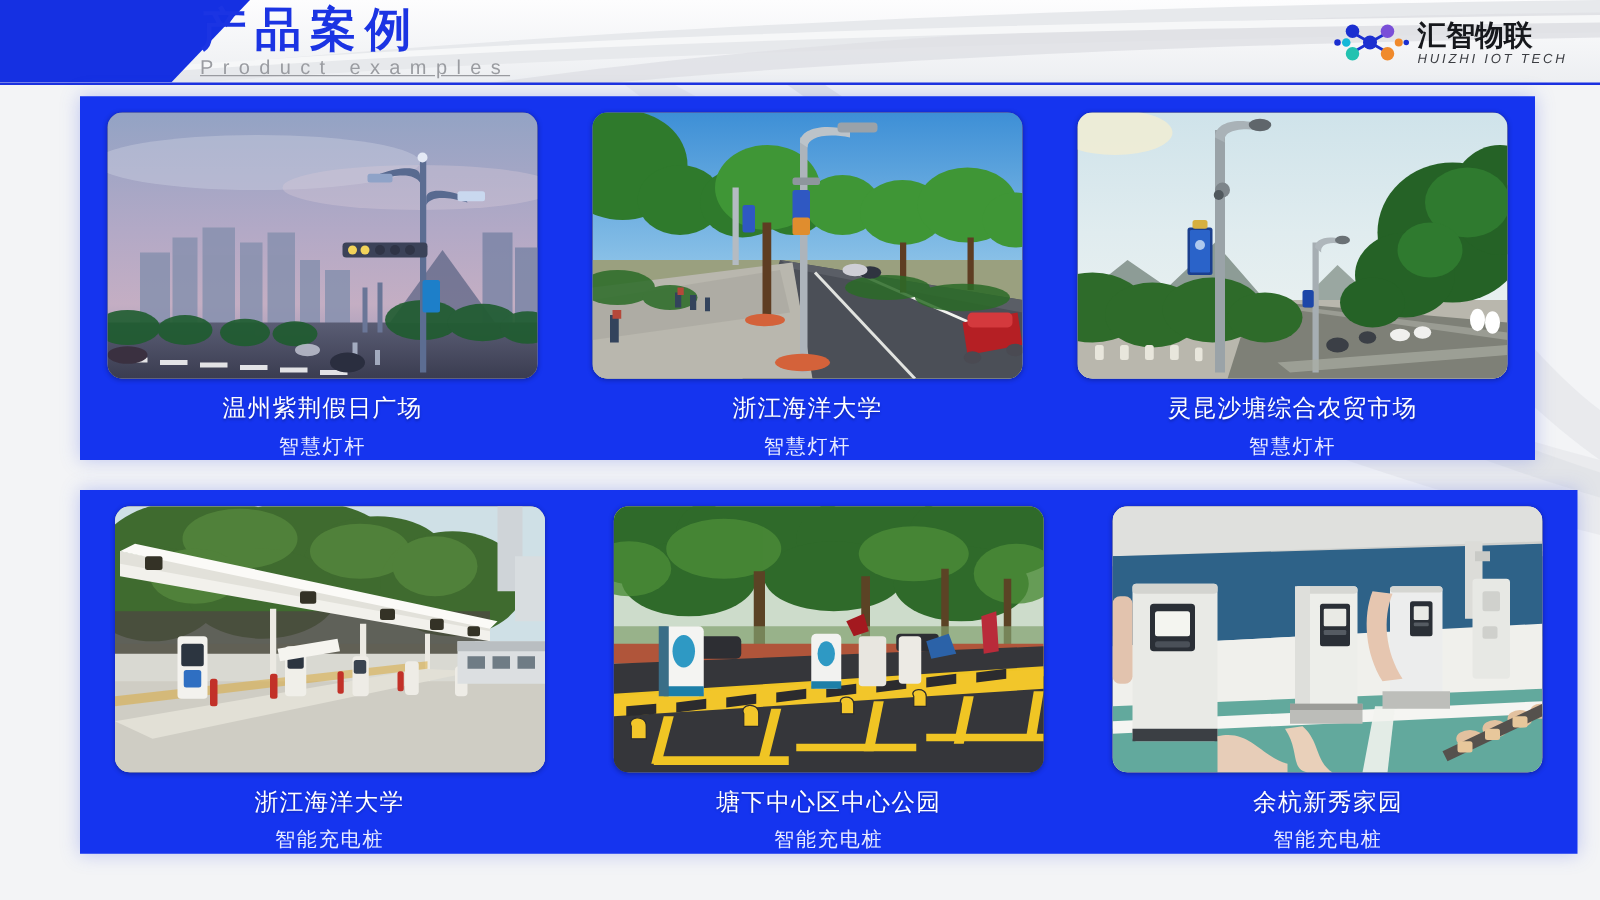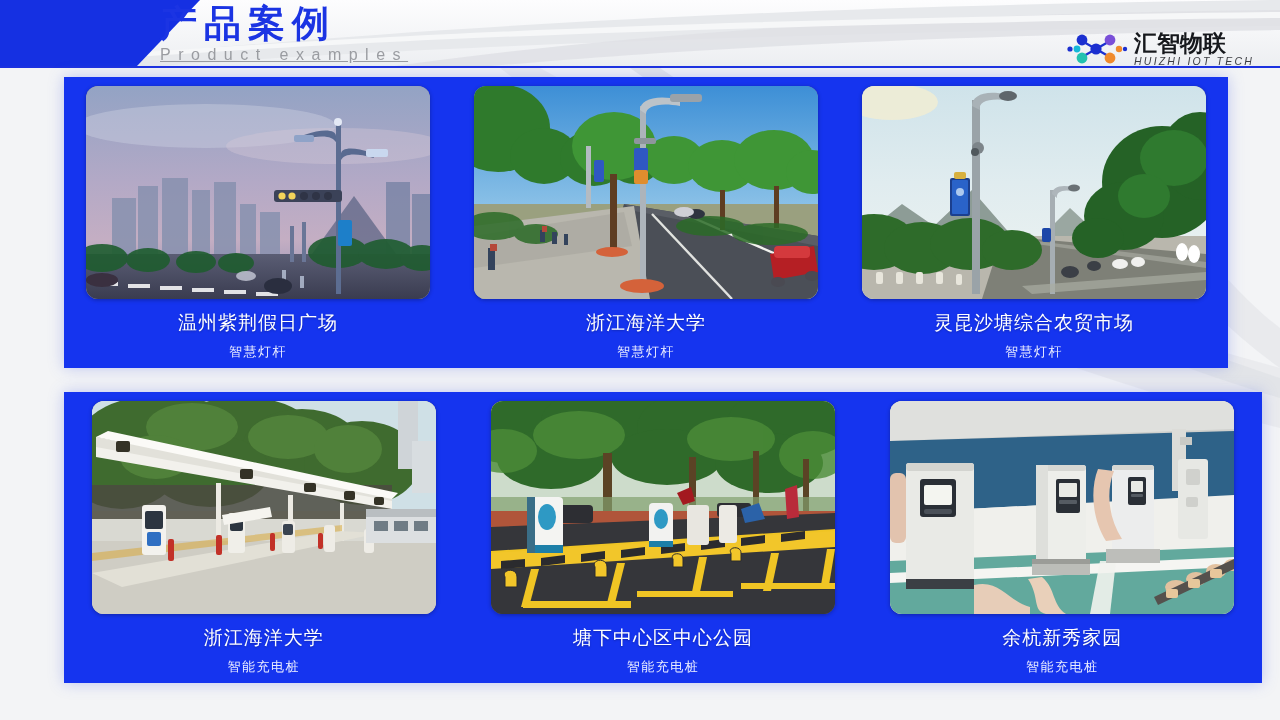--- a/index.html
+++ b/index.html
@@ -31,22 +31,22 @@
     font-family:"DejaVu Sans","Liberation Sans",sans-serif;
   }
   .title-en{
     font-size:16px;color:#9a9ca1;letter-spacing:7.5px;line-height:20px;
     margin-top:-1px;white-space:nowrap;
     font-family:"Liberation Sans",sans-serif;
     text-decoration:underline;
   }
   
   .logo{
-    position:absolute;right:26px;top:28px;height:42px;
-    display:flex;align-items:center;gap:6px;
+    position:absolute;right:26px;top:14px;height:42px;
+    display:flex;gap:6px;
   }
   .logo-mark{width:62px;height:40px;}
   .logo-text{display:flex;flex-direction:column;justify-content:center;}
   .logo-cn{
     font-size:23px;font-weight:bold;color:#16181c;letter-spacing:0px;
     line-height:24px;
     font-family:"DejaVu Sans","Liberation Sans",sans-serif;
   }
   .logo-en{
     font-size:10.5px;font-weight:normal;color:#3b3d42;letter-spacing:2.2px;
@@ -57,37 +57,37 @@
   .bg-swoosh{position:absolute;left:0;top:68px;width:1280px;height:652px;}
   
   .panel{
     position:absolute;background:#1534ef;
     box-shadow:0 0 14px rgba(90,110,230,.35);
   }
   #panel-1{left:64px;top:77px;width:1164px;height:291px;}
   #panel-2{left:64px;top:392px;width:1164px;height:291px;padding-left:34px;}
   .row{
     position:absolute;left:0;top:0;width:100%;height:100%;
-    display:flex;justify-content:space-around;align-items:flex-start;
+    display:flex;justify-content:space-around;align-items:flex-end;
     padding-top:9px;box-sizing:border-box;
   }
   .card{width:346px;display:flex;flex-direction:column;align-items:center;}
   .thumb{
     width:344px;height:213px;border-radius:12px;overflow:hidden;
     position:relative;background:#888;
     box-shadow:0 1px 4px rgba(0,0,0,.3);
   }
   .thumb svg{display:block;width:344px;height:213px;}
   .cap-main{
     margin-top:11px;font-size:19px;color:#ffffff;letter-spacing:1px;
     font-family:"DejaVu Sans","Liberation Sans",sans-serif;
     text-shadow:0 1px 2px rgba(0,0,0,.25);white-space:nowrap;
   }
   .cap-sub{
-    margin-top:7px;font-size:13px;color:#e9ecff;letter-spacing:1.5px;
+    margin-top:7px;font-size:16px;color:#e9ecff;letter-spacing:1.5px;
     font-family:"DejaVu Sans","Liberation Sans",sans-serif;white-space:nowrap;
   }
 </style>
 </head>
 <body>
 
 <div class="header">
   <svg class="header-swoosh" viewBox="0 0 1280 68" preserveAspectRatio="none">
     <path d="M0,66 C300,40 620,8 1280,0 L1280,26 C700,34 340,52 160,66 Z" fill="#e7e9ec"></path>
     <path d="M380,68 C620,34 900,14 1280,10 L1280,30 C920,36 660,50 470,68 Z" fill="#dfe1e5" opacity=".85"></path>

